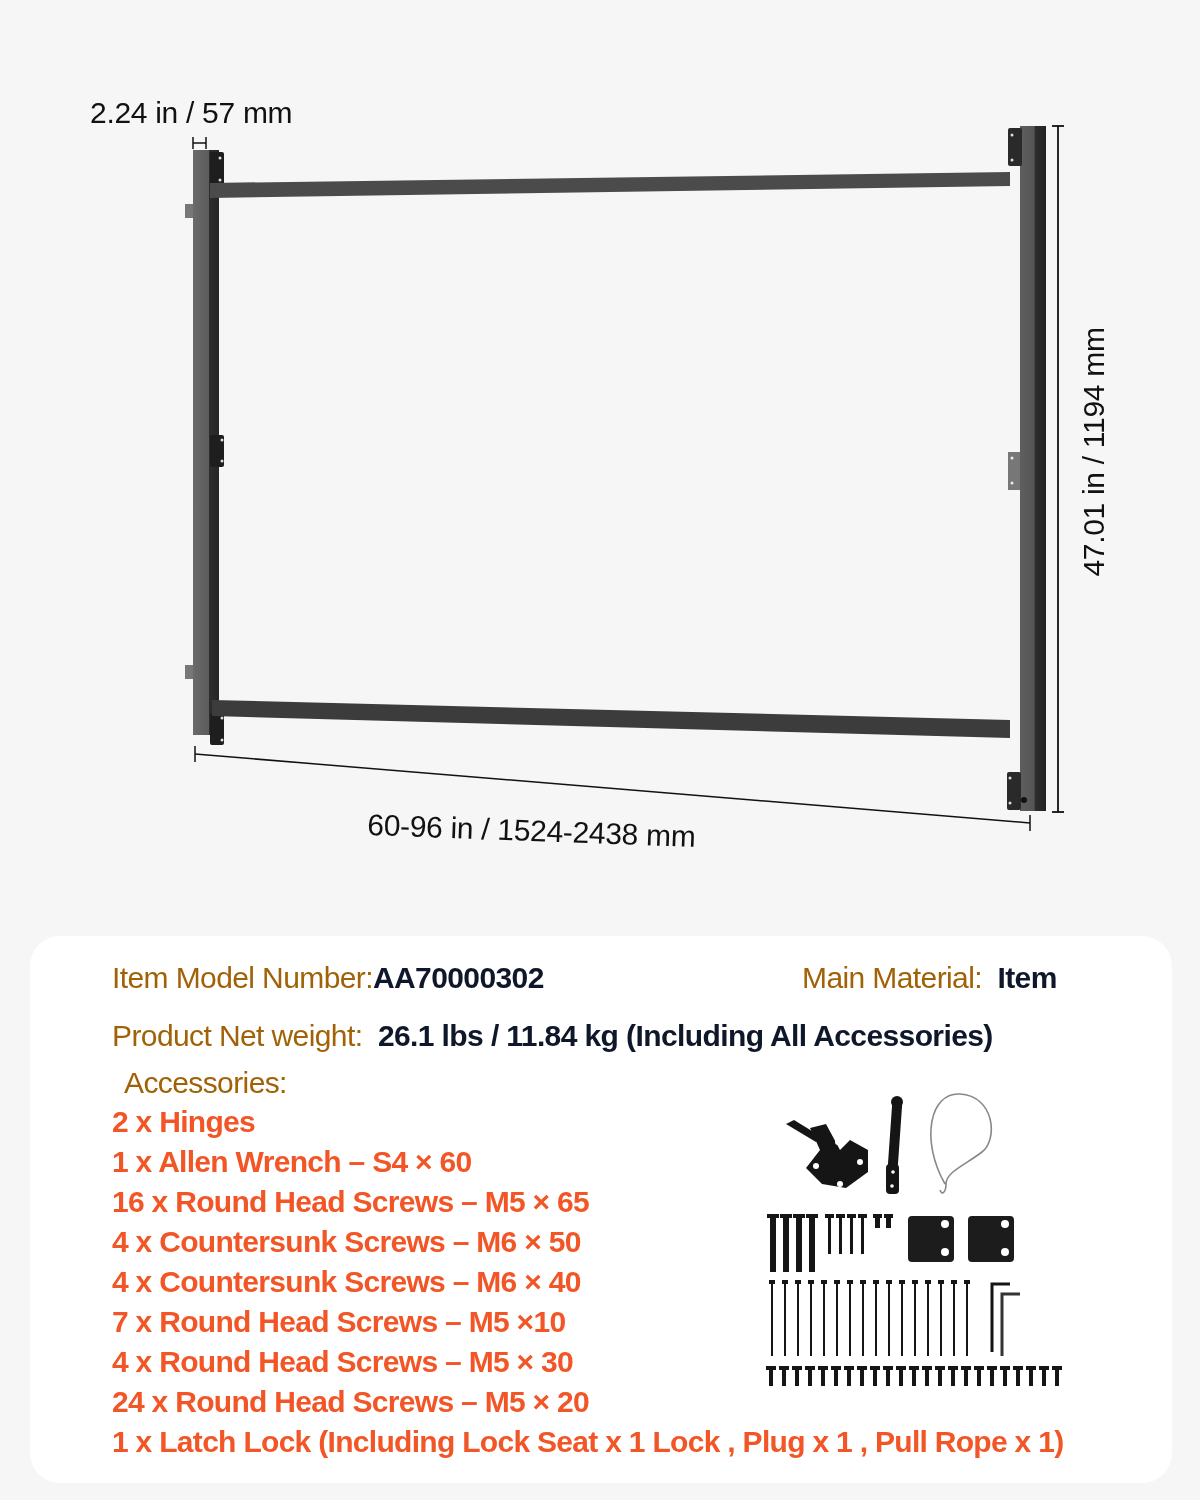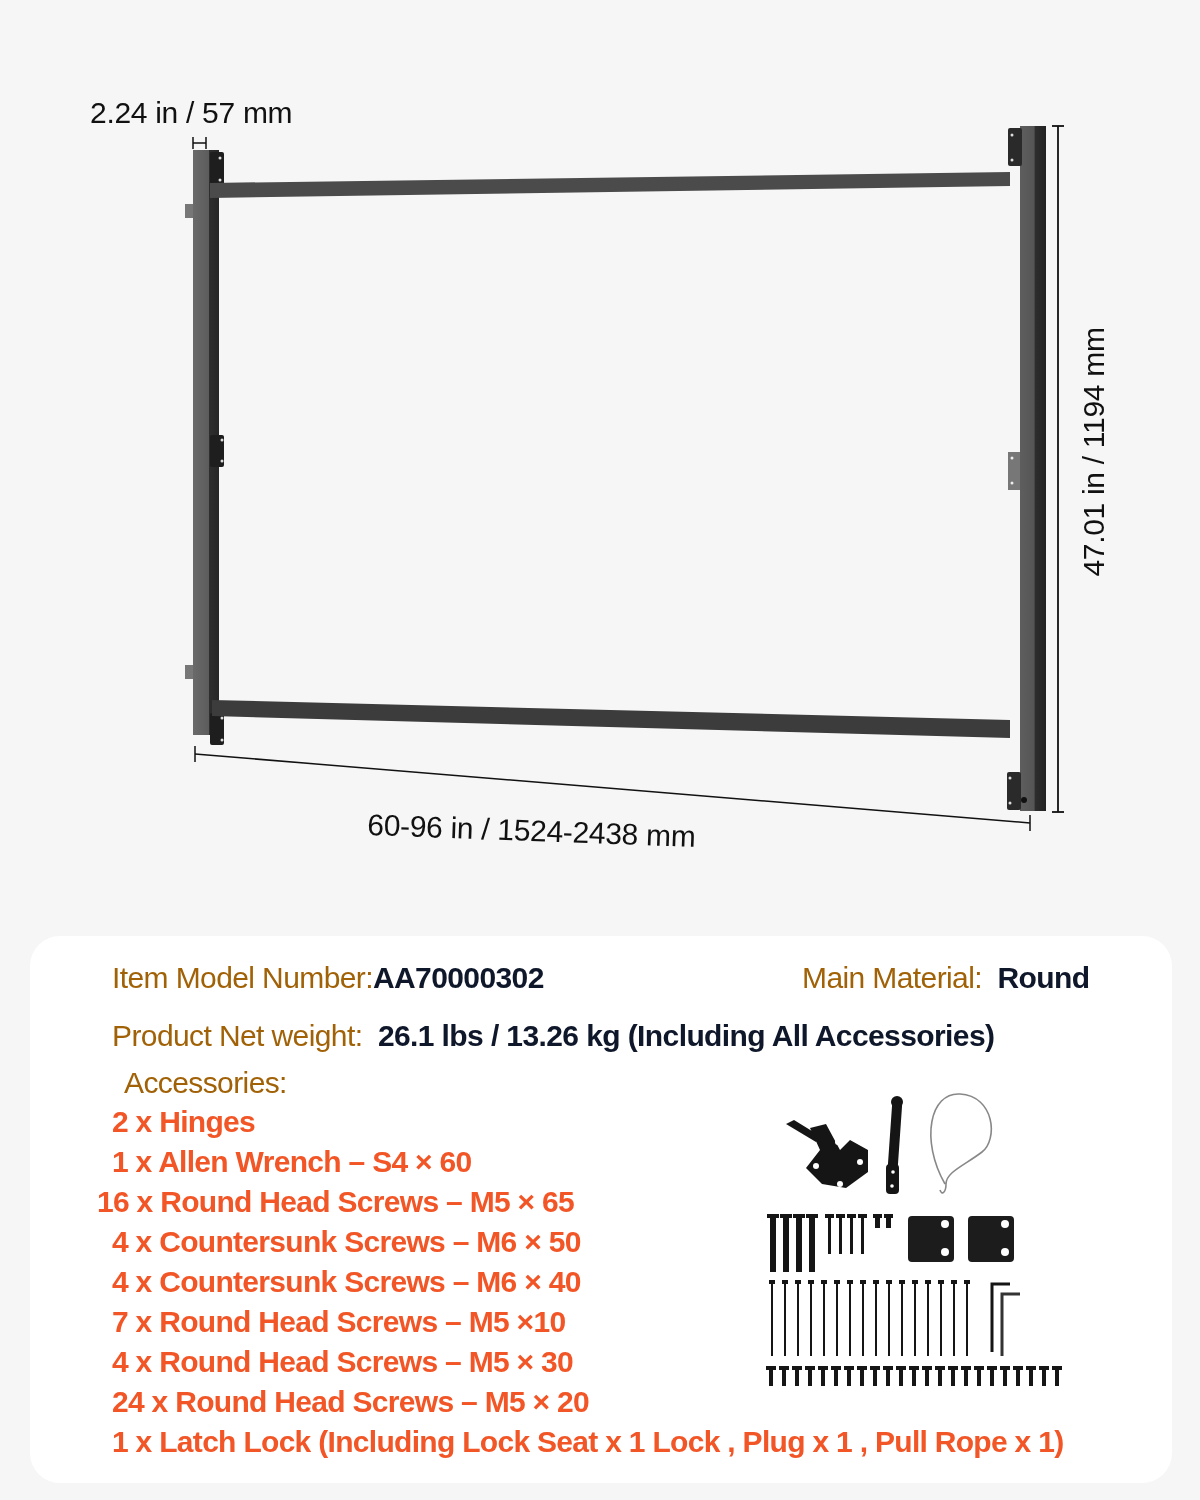--- a/index.html
+++ b/index.html
@@ -102,34 +102,34 @@
   <div class="dim-label dim-height">47.01 in / 1194 mm</div>
 </div>
 
 <div class="spec-card"></div>
 
 <div class="spec-line" style="left:112px; top:961px;">
   <span class="lbl">Item Model Number:</span><span class="val">AA70000302</span>
 </div>
 
 <div class="spec-line" style="left:802px; top:961px;">
-  <span class="lbl">Main Material:</span>&nbsp;&nbsp;<span class="val">Round</span>
+  <span class="lbl">Main Material:</span>&nbsp;&nbsp;<span class="val">Item</span>
 </div>
 
 <div class="spec-line" style="left:112px; top:1019px;">
-  <span class="lbl">Product Net weight:</span>&nbsp;&nbsp;<span class="val">26.1 lbs / 13.26 kg (Including All Accessories)</span>
+  <span class="lbl">Product Net weight:</span>&nbsp;&nbsp;<span class="val">26.1 lbs / 11.84 kg (Including All Accessories)</span>
 </div>
 
 <div class="spec-line" style="left:112px; top:1066px;margin-left:12px;">
   <span class="lbl">Accessories:</span>
 </div>
 
 <div class="acc-item" style="top:1105px; left:112px;">2 x Hinges</div>
 <div class="acc-item" style="top:1145px; left:112px;">1 x Allen Wrench – S4 × 60</div>
-<div class="acc-item" style="top:1185px; left:97px;">16 x Round Head Screws – M5 × 65</div>
+<div class="acc-item" style="top:1185px; left:112px;">16 x Round Head Screws – M5 × 65</div>
 <div class="acc-item" style="top:1225px; left:112px;text-align:center;">4 x Countersunk Screws – M6 × 50</div>
 <div class="acc-item" style="top:1265px; left:112px;">4 x Countersunk Screws – M6 × 40</div>
 <div class="acc-item" style="top:1305px; left:112px;">7 x Round Head Screws – M5 ×10</div>
 <div class="acc-item" style="top:1345px; left:112px;">4 x Round Head Screws – M5 × 30</div>
 <div class="acc-item" style="top:1385px; left:112px;">24 x Round Head Screws – M5 × 20</div>
 <div class="acc-item" style="top:1425px; left:112px;">1 x Latch Lock (Including Lock Seat x 1 Lock , Plug x 1 , Pull Rope x 1)</div>
 
 <div class="parts">
   <svg width="320" height="320" viewBox="0 0 320 320">
 

